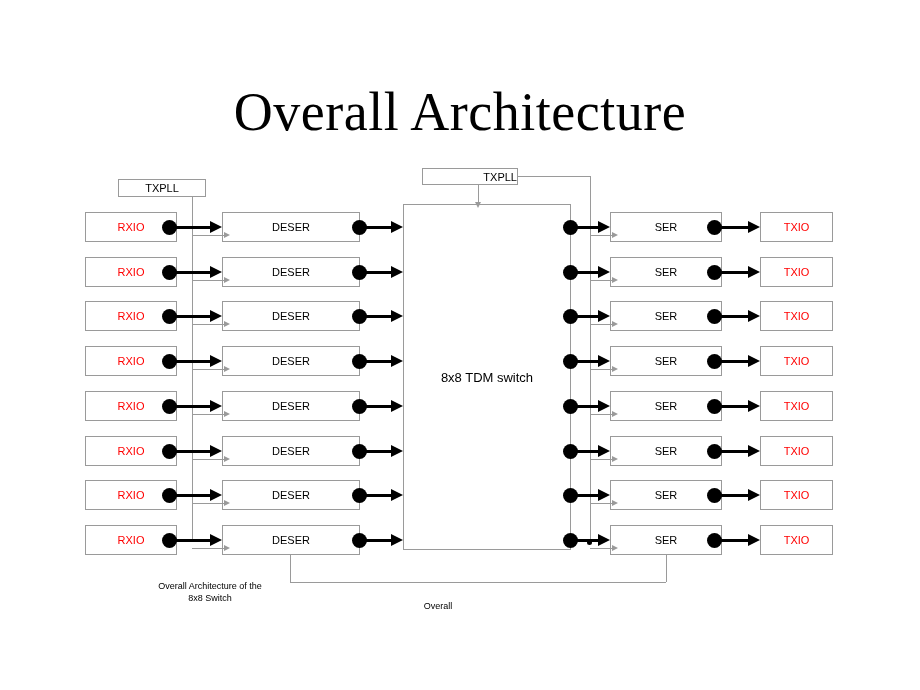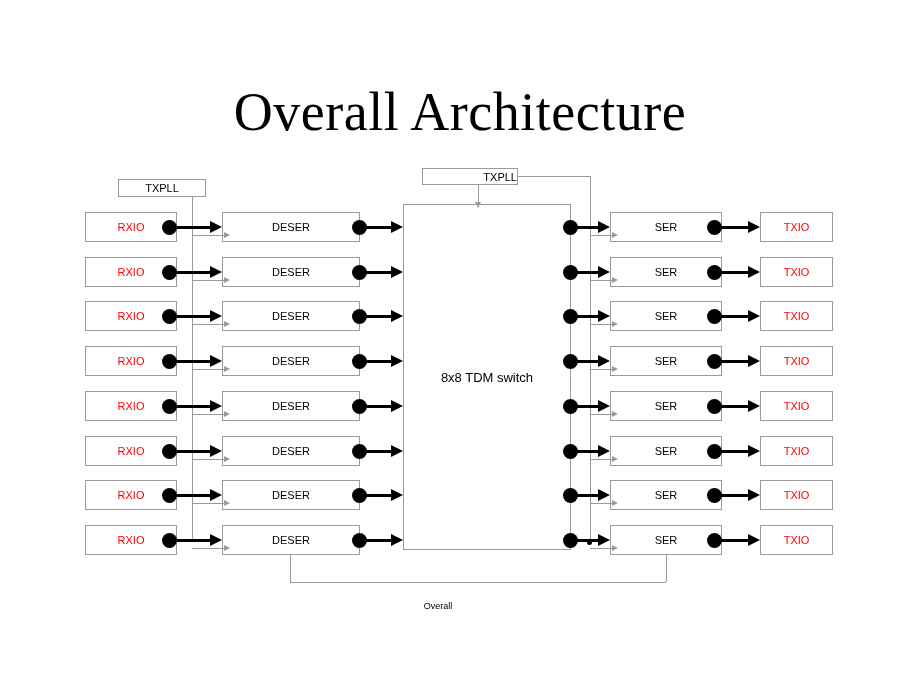--- a/index.html
+++ b/index.html
@@ -269,15 +269,17 @@
       <div class="dot" style="left: 351.5px; top: 532.5px;"></div>
       <div class="arrow" style="left: 366px; top: 538.5px; width: 26px;"></div>
       <div class="dot" style="left: 562.5px; top: 532.5px;"></div>
       <div class="arrow" style="left: 577px; top: 538.5px; width: 22px;"></div>
       <div class="dot" style="left: 706.5px; top: 532.5px;"></div>
       <div class="arrow" style="left: 721px; top: 538.5px; width: 28px;"></div>
       <div class="garrow" style="left: 192px; top: 548px; width: 33px;"></div>
       <div class="garrow" style="left: 590px; top: 548px; width: 23px;"></div>
     </div>
 
+  <div class="caption" style="left:130px; top:580px; width:160px;">Overall Architecture of the
+8x8 Switch</div>
   <div class="caption" style="left:388px; top:600px; width:100px;">Overall</div>
 
 </div>
 
 </body></html>

